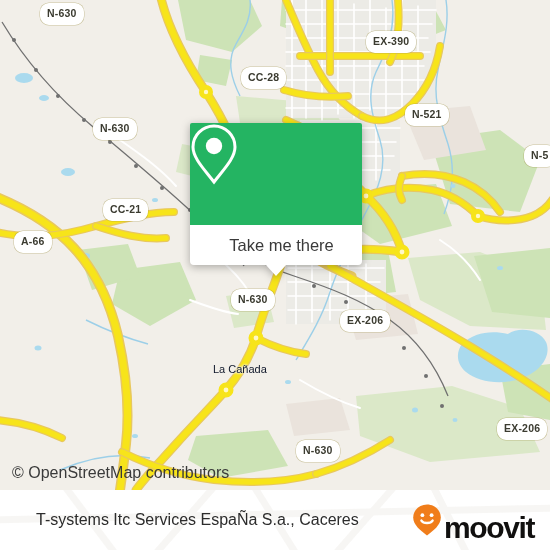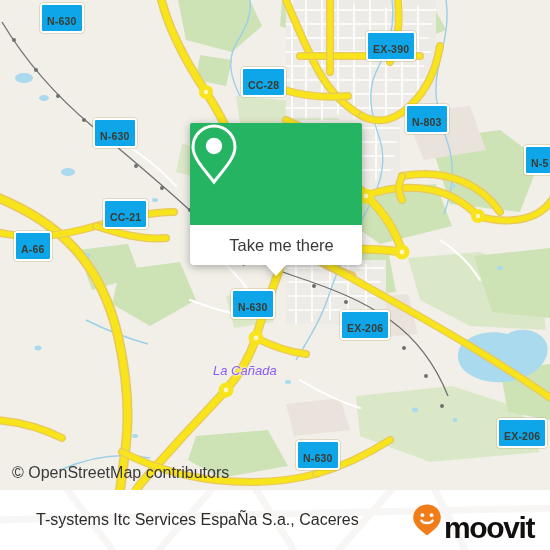--- a/index.html
+++ b/index.html
@@ -16,37 +16,36 @@
     position: absolute; left: 0; top: 0;
     width: 550px; height: 490px;
     background: #f2efe9;
     overflow: hidden;
   }
   .map svg { position: absolute; left: 0; top: 0; }
 
   
   .shield {
     position: absolute;
-    background: #0ea5e9;
+    background: #ffffff;
     border: 2px solid #ffffff;
-    border-radius: 3px;
+    border-radius: 9px;
     color: #3b3b30;
     font-size: 10.5px;
     font-weight: bold;
     line-height: 1;
-    padding: 11px 5px 4px 5px;
+    padding: 3px 5px 4px 5px;
     letter-spacing: .2px;
     white-space: nowrap;
     box-shadow: 0 0 0 .5px rgba(150,140,60,.45);
   }
   .place-label {
     position: absolute;
-    font-style: italic;
-    font-size: 13px;
-    color: #8b5cf6;
+    font-size: 11px;
+    color: #0f172a;
     white-space: nowrap;
     text-shadow: 0 0 2px #f2efe9, 0 0 3px #f2efe9, 1px 0 2px #f2efe9, -1px 0 2px #f2efe9;
   }
   .osm-attrib {
     position: absolute;
     left: 12px; bottom: 8px;
     font-size: 16px;
     color: #3a3a3a;
     white-space: nowrap;
   }
@@ -315,21 +314,21 @@
         <circle cx="256" cy="338" r="2.4"></circle>
           <circle cx="226" cy="390" r="2.4"></circle>
         <circle cx="206" cy="92" r="2.2"></circle>
           <circle cx="478" cy="216" r="2.2"></circle>
       </g>
     </svg>
 
     <div class="shield" style="left:40px;  top:3px;">N-630</div>
     <div class="shield" style="left:366px; top:31px;text-align:center;">EX-390</div>
     <div class="shield" style="left:241px; top:67px;">CC-28</div>
-    <div class="shield" style="left:405px; top:104px;">N-803</div>
+    <div class="shield" style="left:405px; top:104px;">N-521</div>
     <div class="shield" style="left:93px;  top:118px;">N-630</div>
     <div class="shield" style="left:524px; top:145px;">N-5</div>
     <div class="shield" style="left:103px; top:199px;">CC-21</div>
     <div class="shield" style="left:14px;  top:231px;">A-66</div>
     <div class="shield" style="left:231px; top:289px;">N-630</div>
     <div class="shield" style="left:340px; top:310px;">EX-206</div>
     <div class="shield" style="left:497px; top:418px;">EX-206</div>
     <div class="shield" style="left:296px; top:440px;">N-630</div>
 
     <div class="place-label" style="left:213px; top:363px;">La Cañada</div>

